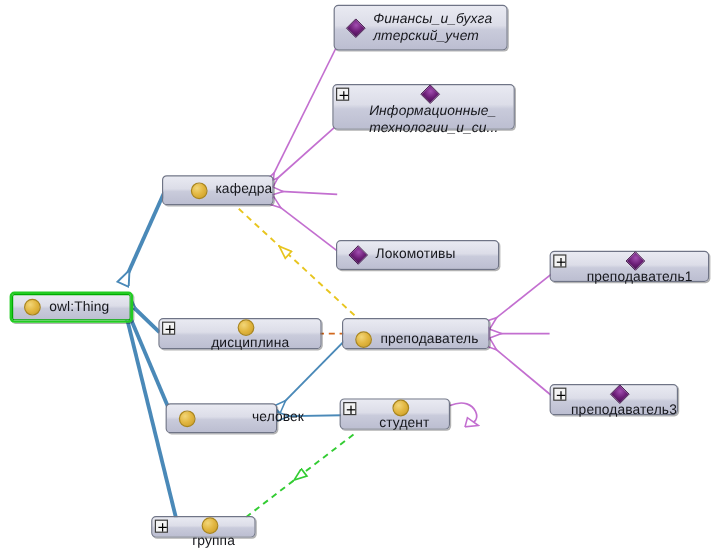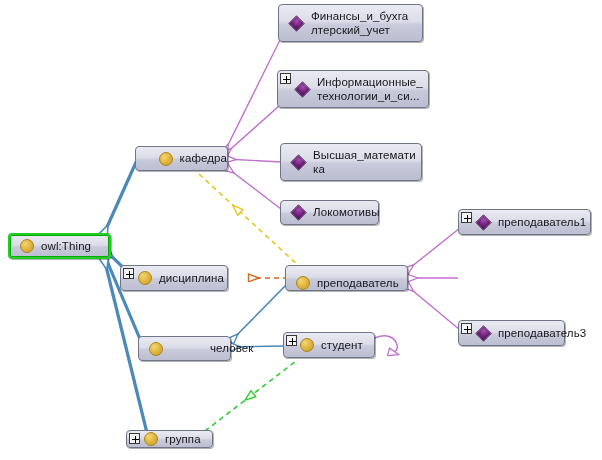--- a/index.html
+++ b/index.html
@@ -22,29 +22,30 @@
     background:linear-gradient(to bottom,#e9eaf2 0%,#dcdde8 45%,#c9cbdb 55%,#bcbed1 100%);
     box-shadow:1px 1px 0 rgba(0,0,0,.30);
     display:flex;
     align-items:center;
     padding-left:10px;
     z-index:5;
   }
   .node.sel{
     border:2px solid #22cc22;
     box-shadow:0 0 0 1px #0a0 inset,1px 1px 0 rgba(0,0,0,.30);
+    margin-top:10px;
   }
   .node .lbl{
     font-size:11.5px;
     color:#16171c;
     line-height:13px;
     white-space:pre-line;
     letter-spacing:.1px;
   }
-  .node.two .lbl{line-height:14px;}
+  .node.two .lbl{line-height:14px;font-style:italic;}
 
   
   .ic-class{
     width:12px;height:12px;border-radius:50%;
     background:radial-gradient(circle at 35% 32%,#f2d679 0%,#e3b843 45%,#c89a22 100%);
     border:1px solid #a9851d;
     flex:0 0 auto;margin-right:7px;
   }
   
   .ic-ind{
@@ -63,21 +64,21 @@
     background:#f3f3f3;
     display:flex;align-items:center;justify-content:center;
     z-index:8;
   }
   .expander:before{
     content:"";position:absolute;left:2px;top:4.5px;width:7px;height:1.5px;background:#000;
   }
   .expander:after{
     content:"";position:absolute;left:4.5px;top:2px;width:1.5px;height:7px;background:#000;
   }
-  .node.hasexp{padding-left:17px;}
+  .node.hasexp{padding-left:17px;flex-direction:column;}
 </style>
 </head>
 <body>
 
 <div id="canvas">
 
   <svg id="edge-layer" viewBox="0 0 602 460" xmlns="http://www.w3.org/2000/svg">
     <defs>
       <marker id="ah-blue-thick" markerWidth="16" markerHeight="16" refX="13" refY="5.5" orient="auto" markerUnits="userSpaceOnUse">
         <path d="M1,5.5 L14,0.4 L14,10.6 Z" fill="#ffffff" stroke="#4a89b8" stroke-width="1.6"></path>
@@ -130,21 +131,21 @@
   <div class="node sel" style="left:8px;top:233px;width:103px;height:26px;">
     <span class="ic-class"></span>
     <span class="lbl">owl:Thing</span>
   </div>
 
   <div class="node" style="left:135px;top:146px;width:93px;height:25px;justify-content:flex-end;">
     <span class="ic-class"></span>
     <span class="lbl">кафедра</span>
   </div>
 
-  <div class="node hasexp" style="left:120px;top:265px;width:108px;height:26px;">
+  <div class="node hasexp" style="left:132px;top:265px;width:136px;height:26px;">
     <span class="expander"></span>
     <span class="ic-class"></span>
     <span class="lbl">дисциплина</span>
   </div>
 
   <div class="node" style="left:285px;top:265px;width:123px;height:26px;align-items:flex-end;">
     <span class="ic-class"></span>
     <span class="lbl">преподаватель</span>
   </div>
 
@@ -171,27 +172,22 @@
 лтерский_учет</span>
   </div>
 
   <div class="node two hasexp" style="left:277px;top:70px;width:152px;height:38px;">
     <span class="expander"></span>
     <span class="ic-ind"></span>
     <span class="lbl">Информационные_
 технологии_и_си...</span>
   </div>
 
-  <div class="node two" style="left:280px;top:143px;width:142px;height:38px;">
-    <span class="ic-ind"></span>
-    <span class="lbl">Высшая_математи
-ка</span>
-  </div>
-
-  <div class="node" style="left:280px;top:200px;width:99px;height:25px;">
+
+  <div class="node" style="left:280px;top:200px;width:136px;height:25px;">
     <span class="ic-ind"></span>
     <span class="lbl">Локомотивы</span>
   </div>
 
   <div class="node hasexp" style="left:458px;top:209px;width:133px;height:26px;">
     <span class="expander"></span>
     <span class="ic-ind"></span>
     <span class="lbl">преподаватель1</span>
   </div>
 

